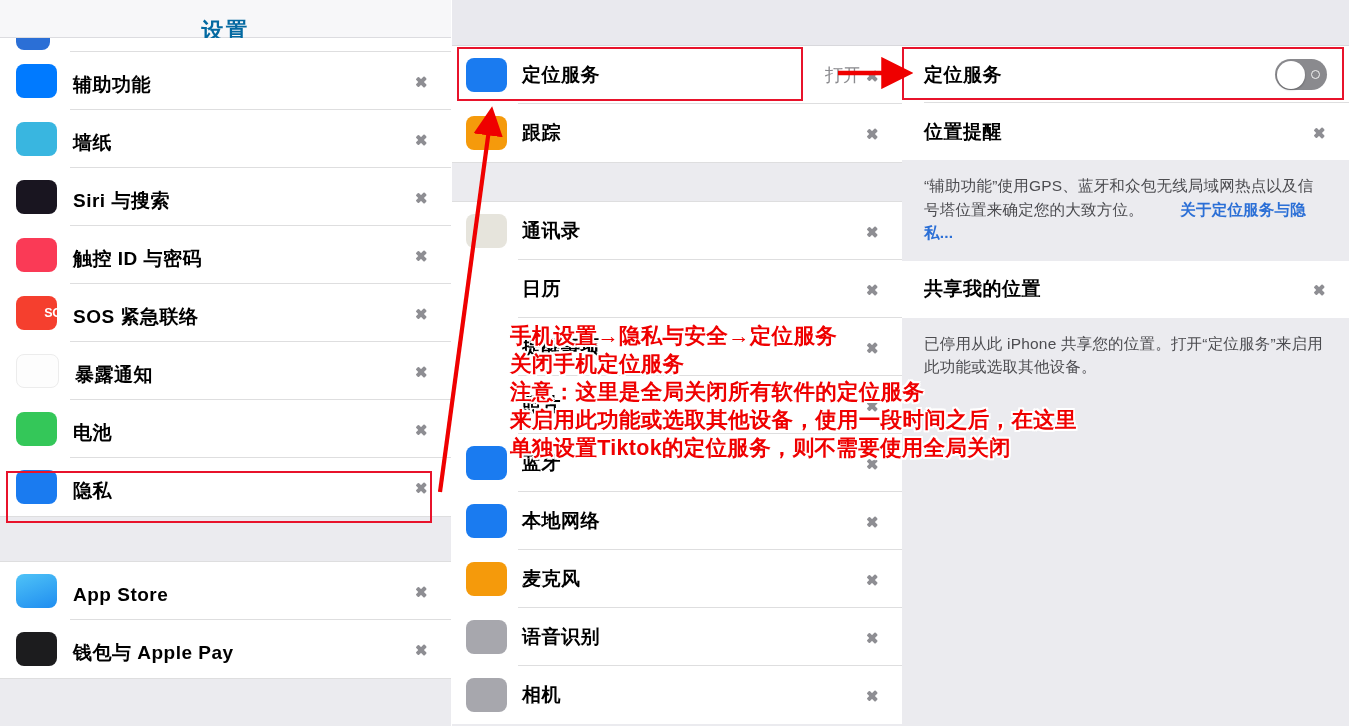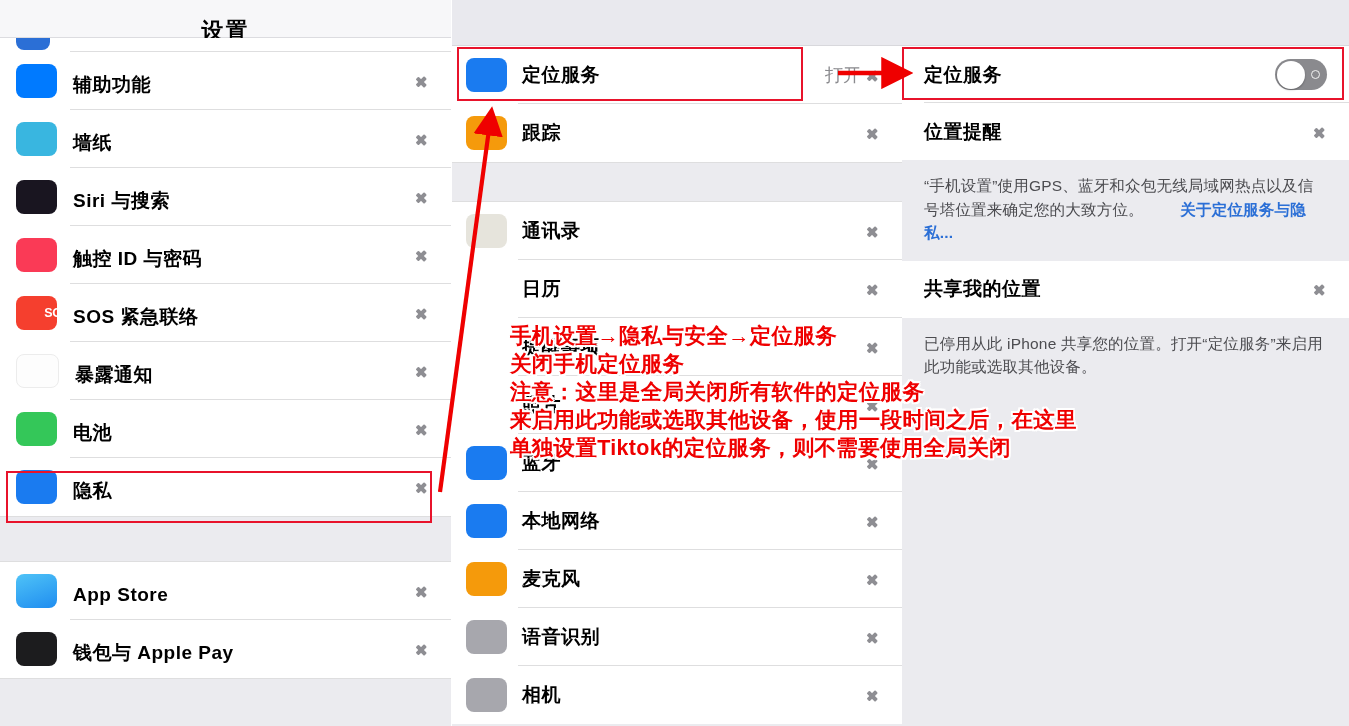--- a/index.html
+++ b/index.html
@@ -14,21 +14,21 @@
   
   #sidebar {
     position: absolute; left: 0; top: 0; width: 451px; height: 726px;
     background: #ffffff; overflow: hidden;
   }
   #sidebar-titlebar {
     height: 38px; background: #f7f7f9;
     display: flex; align-items: center; justify-content: center;
     border-bottom: 1px solid #dcdce0;
   }
-  #sidebar-title { font-size: 22px; font-weight: bold; color: #000000; letter-spacing: 2px; margin-top: 24px; }
+  #sidebar-title { font-size: 22px; font-weight: bold; color: #0369a1; letter-spacing: 2px; margin-top: 24px; }
 
   .sb-list { background: #fff; }
   .sb-row {
     position: relative; display: flex; align-items: center;
     height: 58px; padding-left: 16px; background: #fff;
   }
   .sb-row .sb-sep {
     position: absolute; left: 70px; right: 0; bottom: 0;
     height: 1px; background: #dededf;
   }
@@ -512,21 +512,21 @@
         </div>
         <div class="rt-sep"></div>
       </div>
       <div class="rt-row">
         <span class="rt-label">位置提醒</span>
         <span class="chev"></span>
 
       </div>
     </div>
 
-    <div class="rt-note"><span>“手机设置”使用GPS、蓝牙和众包无线局域网热点以及信号塔位置来确定您的大致方位。 </span><span class="lnk">关于定位服务与隐私...</span></div>
+    <div class="rt-note"><span>“辅助功能”使用GPS、蓝牙和众包无线局域网热点以及信号塔位置来确定您的大致方位。 </span><span class="lnk">关于定位服务与隐私...</span></div>
 
     <div class="rt-list">
       <div class="rt-row">
         <span class="rt-label">共享我的位置</span>
         <span class="chev"></span>
 
       </div>
     </div>
 
     <div class="rt-note">已停用从此 iPhone 共享您的位置。打开“定位服务”来启用此功能或选取其他设备。</div>

